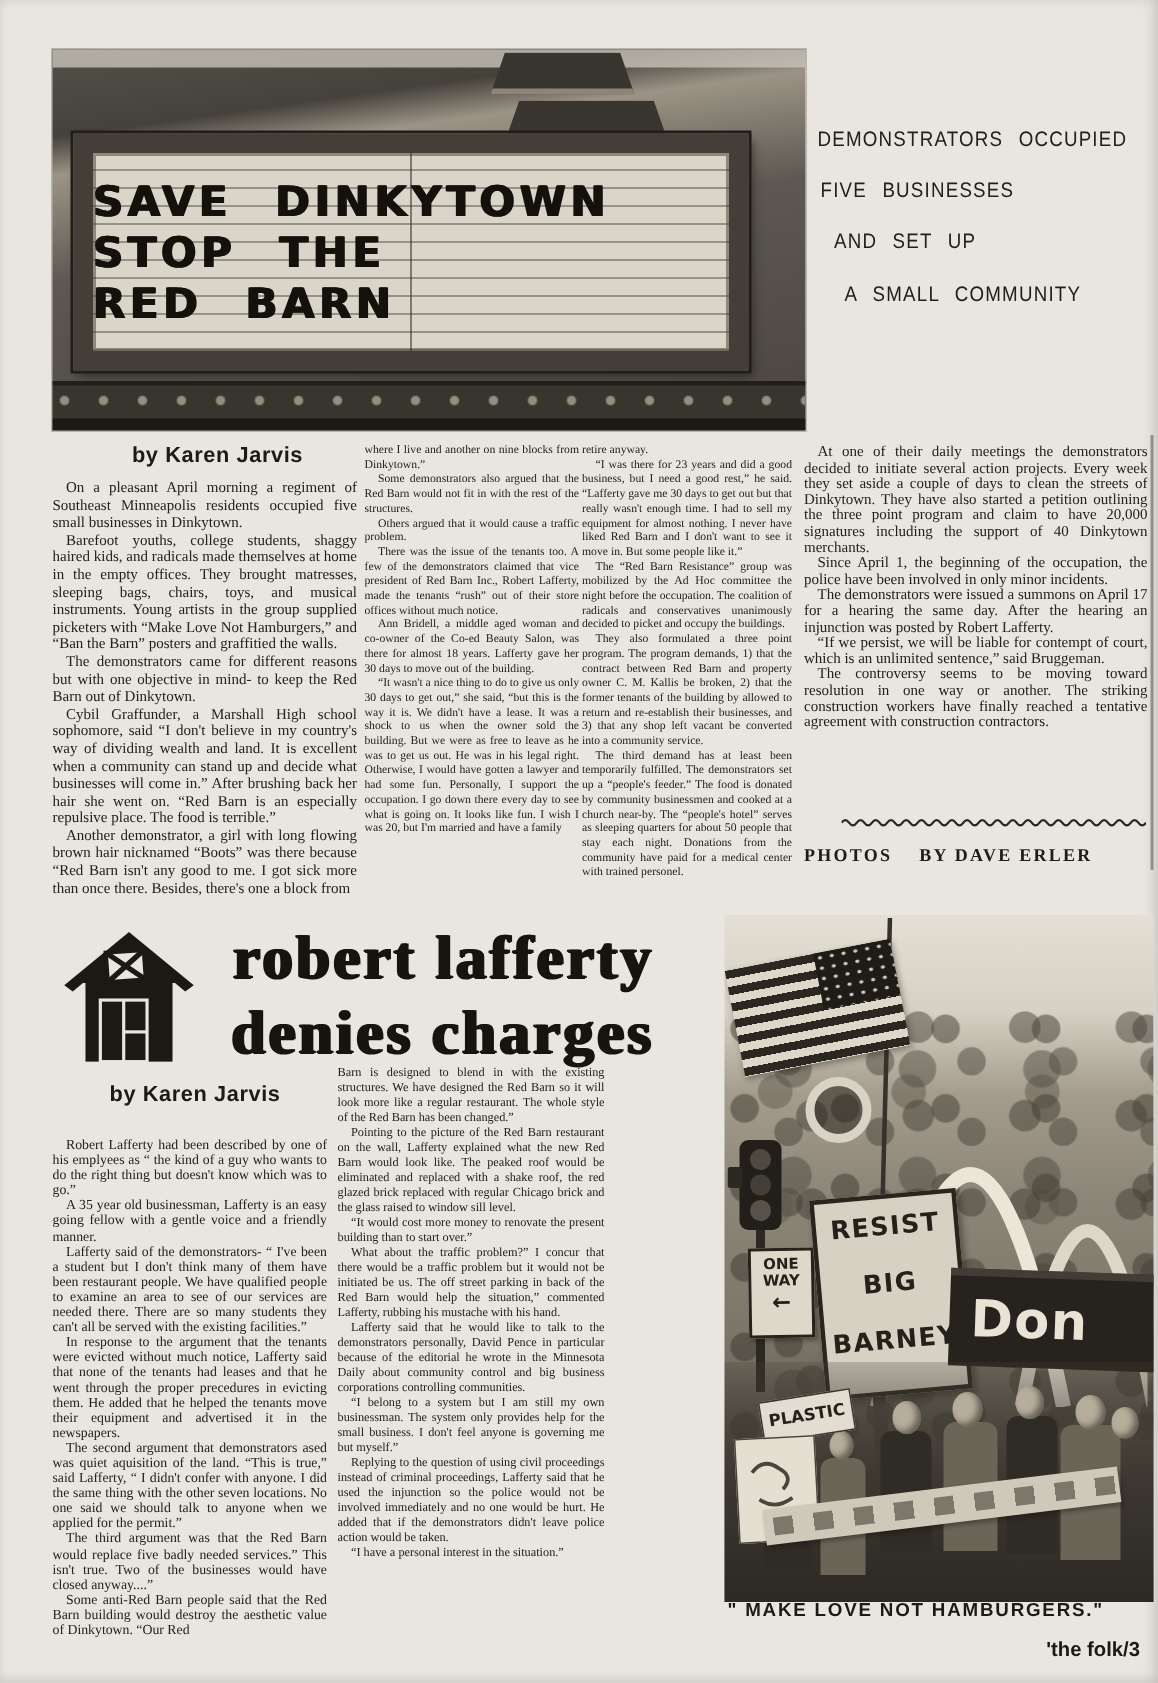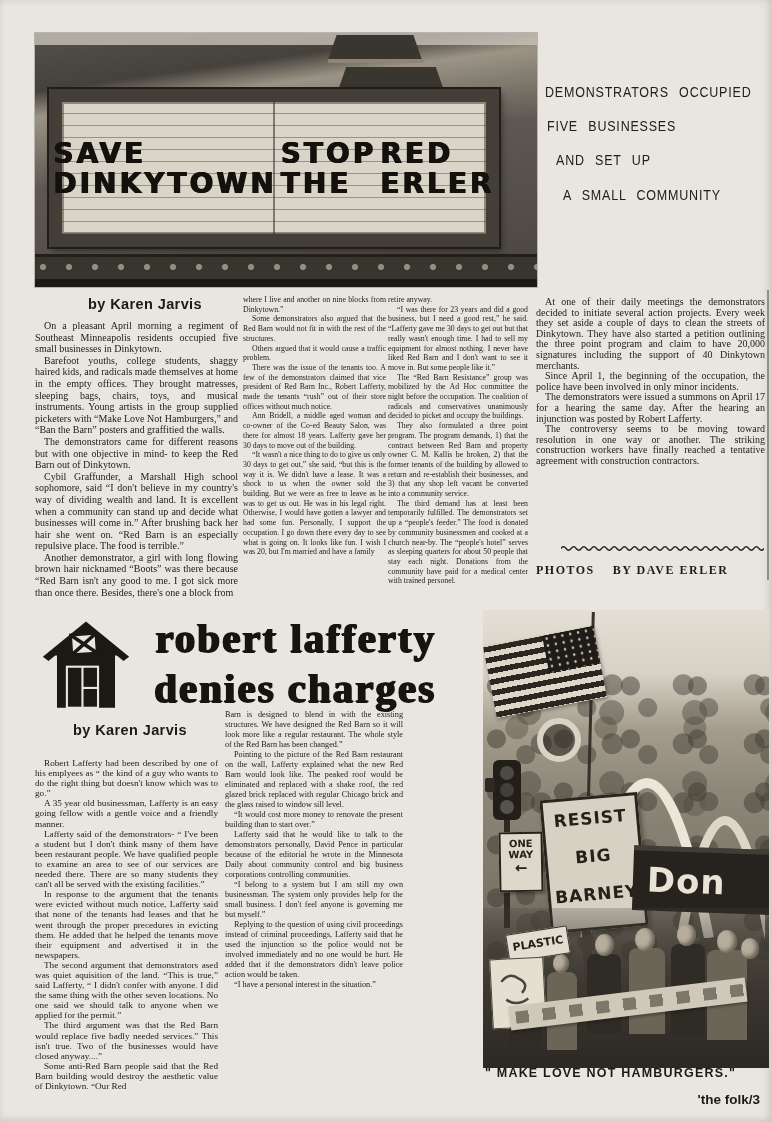--- a/index.html
+++ b/index.html
@@ -18,21 +18,21 @@
   .awn.a1{left:292px;top:2px;width:96px;height:24px;}
   .awn.a2{left:300px;top:34px;width:112px;height:28px;}
   .awn.a3{left:310px;top:70px;width:122px;height:26px;}
   .marquee-frame{position:absolute;left:14px;top:56px;width:424px;height:132px;
      border:13px solid #433f38;outline:2px solid #211e1a;background:#d9d5c8;
      box-shadow:inset 0 0 0 2px #8f897b, 3px 4px 6px rgba(20,18,15,.5);}
   .marquee-panel{position:absolute;inset:0;
      background-image:
        linear-gradient(90deg,transparent 0 49.8%,rgba(50,45,38,.55) 49.8% 50.2%,transparent 50.2%),
        repeating-linear-gradient(to bottom,rgba(70,64,55,0) 0 11px,rgba(70,64,55,.45) 11px 12px);
-     display:flex;flex-direction:row;align-items:center;justify-content:center;gap:4px;padding-top:2px;}
+     display:flex;flex-direction:column;align-items:flex-start;justify-content:center;gap:4px;padding-top:2px;}
   .m-line{font-family:"DejaVu Sans",sans-serif;font-weight:bold;font-size:28px;line-height:30px;
      letter-spacing:3px;word-spacing:16px;color:#14110d;
      text-shadow:0.6px 0 currentColor,-0.6px 0 currentColor;}
   .marquee-base{position:absolute;left:0;right:0;bottom:0;height:30px;background:#38342e;
      border-top:3px solid #221f1b;
      background-image:radial-gradient(circle at 8px 10px,#968e7d 2.6px,rgba(0,0,0,0) 3.6px);
      background-size:26px 30px;}
   .marquee-base::after{content:"";position:absolute;left:0;right:0;bottom:0;height:8px;background:#1d1a16;}
 
   
@@ -134,21 +134,21 @@
 
   <div class="photo-marquee">
     <div class="sky-strip"></div>
     <div class="awn a1"></div>
     <div class="awn a2"></div>
     <div class="awn a3"></div>
     <div class="marquee-frame">
       <div class="marquee-panel">
         <div class="m-line">SAVE DINKYTOWN</div>
         <div class="m-line">STOP THE</div>
-        <div class="m-line">RED ERLER</div>
+        <div class="m-line">RED BARN</div>
       </div>
     </div>
     <div class="marquee-base"></div>
   </div>
 
   <div class="deck">
     <div class="deck-line d0">DEMONSTRATORS OCCUPIED</div>
     <div class="deck-line d1">FIVE BUSINESSES</div>
     <div class="deck-line d2">AND SET UP</div>
     <div class="deck-line d3">A SMALL COMMUNITY</div>
@@ -174,20 +174,21 @@
       <p class="para">retire anyway.</p>
       <p class="para">“I was there for 23 years and did a good business, but I need a good rest,” he said. “Lafferty gave me 30 days to get out but that really wasn't enough time. I had to sell my equipment for almost nothing. I never have liked Red Barn and I don't want to see it move in. But some people like it.”</p>
       <p class="para">The “Red Barn Resistance” group was mobilized by the Ad Hoc committee the night before the occupation. The coalition of radicals and conservatives unanimously decided to picket and occupy the buildings.</p>
       <p class="para">They also formulated a three point program. The program demands, 1) that the contract between Red Barn and property owner C. M. Kallis be broken, 2) that the former tenants of the building by allowed to return and re-establish their businesses, and 3) that any shop left vacant be converted into a community service.</p>
       <p class="para">The third demand has at least been temporarily fulfilled. The demonstrators set up a “people's feeder.” The food is donated by community businessmen and cooked at a church near-by. The “people's hotel” serves as sleeping quarters for about 50 people that stay each night. Donations from the community have paid for a medical center with trained personel.</p>
     </div>
   <div class="col c4">
       <p class="para">At one of their daily meetings the demonstrators decided to initiate several action projects. Every week they set aside a couple of days to clean the streets of Dinkytown. They have also started a petition outlining the three point program and claim to have 20,000 signatures including the support of 40 Dinkytown merchants.</p>
       <p class="para">Since April 1, the beginning of the occupation, the police have been involved in only minor incidents.</p>
       <p class="para">The demonstrators were issued a summons on April 17 for a hearing the same day. After the hearing an injunction was posted by Robert Lafferty.</p>
+      <p class="para">“If we persist, we will be liable for contempt of court, which is an unlimited sentence,” said Bruggeman.</p>
       <p class="para">The controversy seems to be moving toward resolution in one way or another. The striking construction workers have finally reached a tentative agreement with construction contractors.</p>
     </div>
 
   <svg class="wavy" viewBox="0 0 200 6" preserveAspectRatio="none" aria-hidden="true">
     <path d="M0 3 Q2.5 0 5 3 T10 3 T15 3 T20 3 T25 3 T30 3 T35 3 T40 3 T45 3 T50 3 T55 3 T60 3 T65 3 T70 3 T75 3 T80 3 T85 3 T90 3 T95 3 T100 3 T105 3 T110 3 T115 3 T120 3 T125 3 T130 3 T135 3 T140 3 T145 3 T150 3 T155 3 T160 3 T165 3 T170 3 T175 3 T180 3 T185 3 T190 3 T195 3 T200 3" stroke="#2a2620" stroke-width="1.4" fill="none"></path>
   </svg>
   <div class="credit">PHOTOS    BY DAVE ERLER</div>
 
   <svg class="barn" viewBox="0 0 130 130" aria-hidden="true">
     <polygon points="65,2 4,52 12,58 65,14 118,58 126,52" fill="#1c1914"></polygon>
@@ -209,20 +210,21 @@
       <p class="para">Lafferty said of the demonstrators- “ I've been a student but I don't think many of them have been restaurant people. We have qualified people to examine an area to see of our services are needed there. There are so many students they can't all be served with the existing facilities.”</p>
       <p class="para">In response to the argument that the tenants were evicted without much notice, Lafferty said that none of the tenants had leases and that he went through the proper precedures in evicting them. He added that he helped the tenants move their equipment and advertised it in the newspapers.</p>
       <p class="para">The second argument that demonstrators ased was quiet aquisition of the land. “This is true,” said Lafferty, “ I didn't confer with anyone. I did the same thing with the other seven locations. No one said we should talk to anyone when we applied for the permit.”</p>
       <p class="para">The third argument was that the Red Barn would replace five badly needed services.” This isn't true. Two of the businesses would have closed anyway....”</p>
       <p class="para">Some anti-Red Barn people said that the Red Barn building would destroy the aesthetic value of Dinkytown. “Our Red</p>
     </div>
   <div class="col a2c2 cont">
       <p class="para">Barn is designed to blend in with the existing structures. We have designed the Red Barn so it will look more like a regular restaurant. The whole style of the Red Barn has been changed.”</p>
       <p class="para">Pointing to the picture of the Red Barn restaurant on the wall, Lafferty explained what the new Red Barn would look like. The peaked roof would be eliminated and replaced with a shake roof, the red glazed brick replaced with regular Chicago brick and the glass raised to window sill level.</p>
       <p class="para">“It would cost more money to renovate the present building than to start over.”</p>
+      <p class="para">What about the traffic problem?” I concur that there would be a traffic problem but it would not be initiated be us. The off street parking in back of the Red Barn would help the situation,” commented Lafferty, rubbing his mustache with his hand.</p>
       <p class="para">Lafferty said that he would like to talk to the demonstrators personally, David Pence in particular because of the editorial he wrote in the Minnesota Daily about community control and big business corporations controlling communities.</p>
       <p class="para">“I belong to a system but I am still my own businessman. The system only provides help for the small business. I don't feel anyone is governing me but myself.”</p>
       <p class="para">Replying to the question of using civil proceedings instead of criminal proceedings, Lafferty said that he used the injunction so the police would not be involved immediately and no one would be hurt. He added that if the demonstrators didn't leave police action would be taken.</p>
       <p class="para">“I have a personal interest in the situation.”</p>
     </div>
 
   <div class="photo-demo">
     <div class="trees"></div>
     <div class="flag-pole"></div>
     <div class="us-flag">

